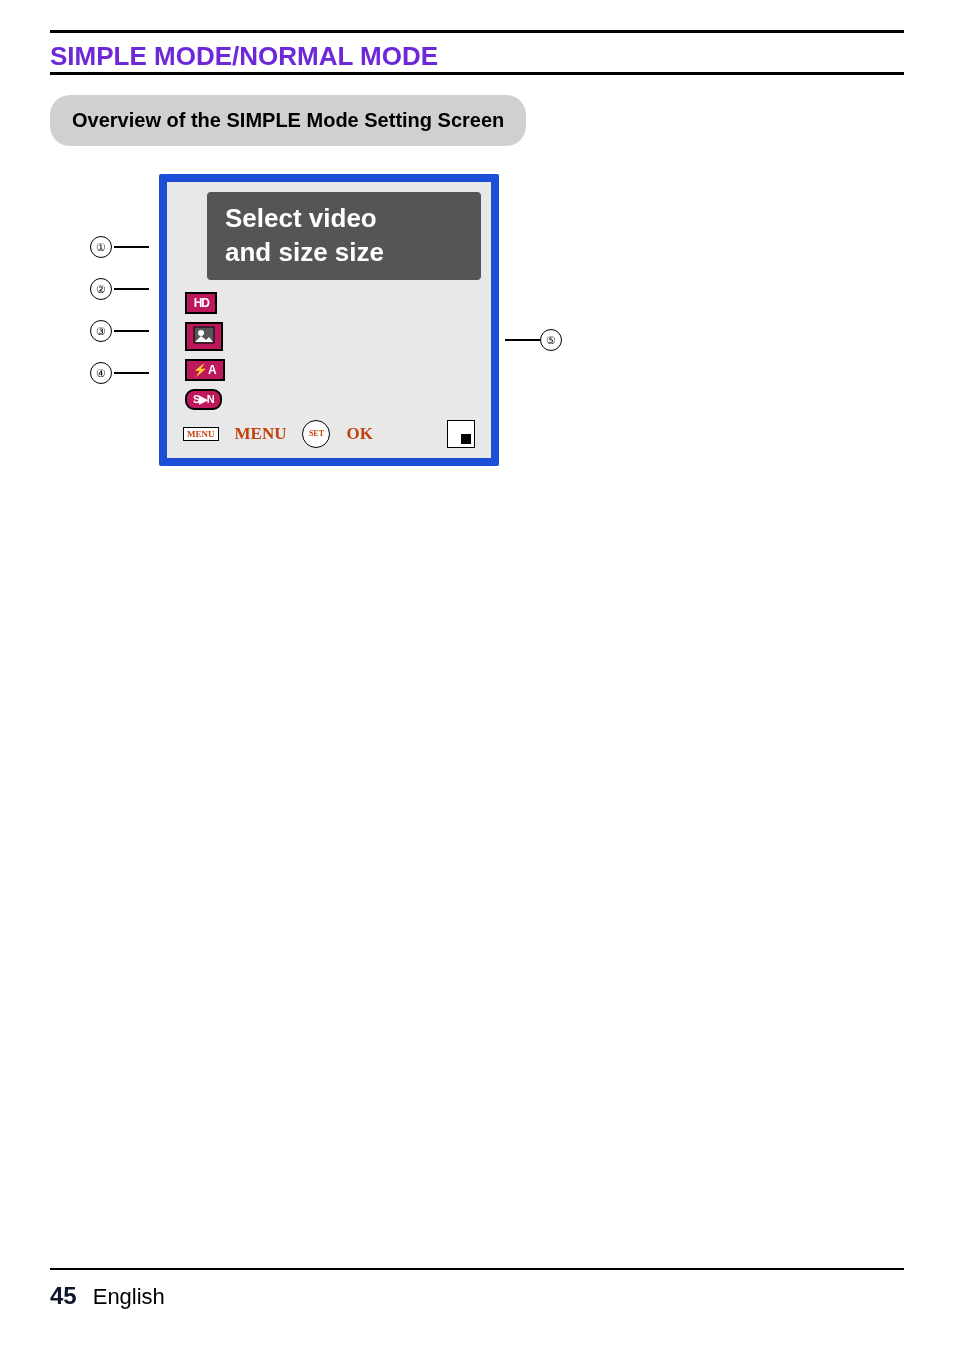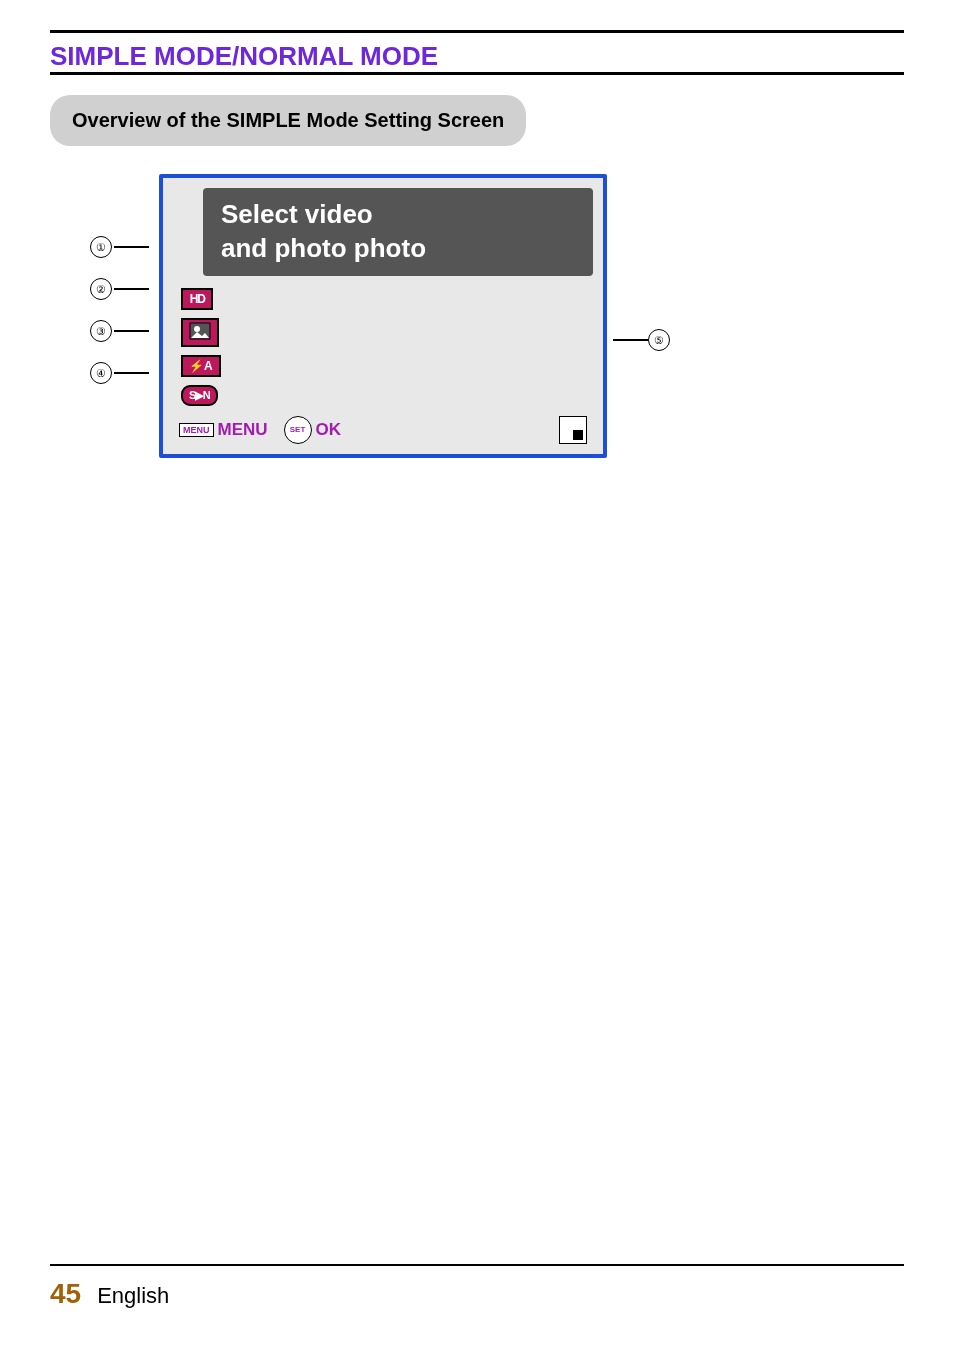--- a/index.html
+++ b/index.html
@@ -96,23 +96,23 @@
     }
 
     .callout-line {
       width: 35px;
       height: 1.5px;
       background: #000;
       margin-left: 2px;
     }
 
     .screen-box {
-      border: 4px solid #1d4ed8;
+      border: 8px solid #1d4ed8;
       background: #e8e8e8;
-      width: 448px;
+      width: 340px;
       min-height: 220px;
       position: relative;
       padding: 10px;
       border-radius: 2px;
     }
 
     .screen-header {
       background: #555;
       border-radius: 4px;
       padding: 10px 18px;
@@ -157,24 +157,25 @@
 
     .footer-left {
       display: flex;
       align-items: center;
       gap: 16px;
     }
 
     .footer-btn {
       display: flex;
       align-items: center;
-      gap: 4px;
+      gap: 16px;
       font-size: 17px;
       font-weight: bold;
-      color: #a21caf;
+      color: #c2410c;
+      font-family: Liberation Serif, serif;
     }
 
     .btn-icon-small {
       border: 1.5px solid #000;
       background: #fff;
       font-size: 9px;
       font-weight: bold;
       padding: 1px 3px;
       display: inline-block;
       min-width: 28px;
@@ -252,23 +253,23 @@
       left: 50px;
       right: 50px;
       border-top: 2px solid #000;
       padding-top: 12px;
       display: flex;
       align-items: baseline;
       gap: 16px;
     }
 
     .page-number {
-      font-size: 28px;
-      font-weight: bold;
-      color: #a16207;
+      font-size: 24px;
+      font-weight: bold;
+      color: #0f172a;
     }
 
     .page-lang {
       font-size: 22px;
       color: #000;
     }
 
     .icon-hd {
       font-size: 12px;
       font-weight: bold;
@@ -320,21 +321,21 @@
         <div class="callout-circle">④</div>
         <div class="callout-line"></div>
       </div>
     </div>
 
     <div class="screen-box">
 
       <div class="screen-header">
         <div class="screen-header-text">
           <span>Select video</span><br>
-          <span>and photo photo</span>
+          <span>and size size</span>
         </div>
       </div>
 
       <div class="menu-row">
         <div class="menu-icon-box icon-hd">HD</div>
       </div>
       <div class="menu-row">
         <div class="menu-icon-box icon-scene" style="font-size:13px;">
           <svg width="22" height="18" viewBox="0 0 22 18">
             <rect x="1" y="1" width="20" height="16" fill="#555" stroke="#000" stroke-width="1"></rect>

